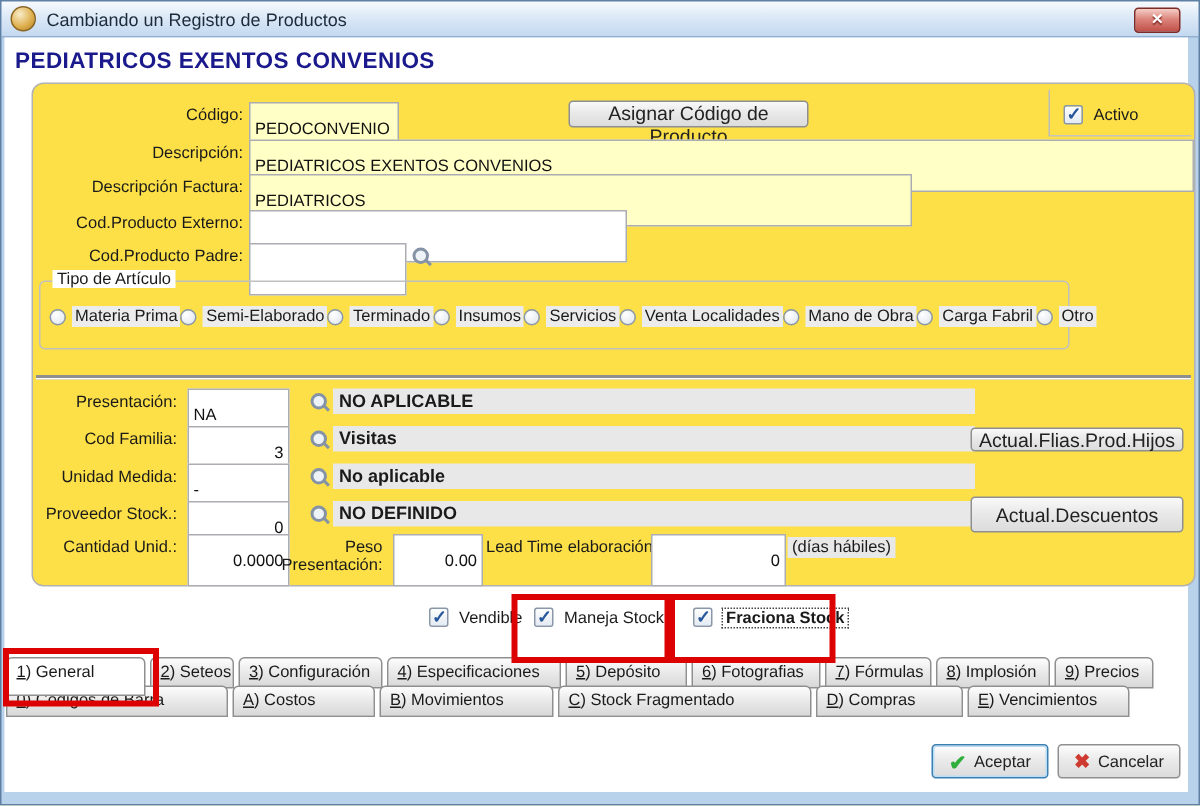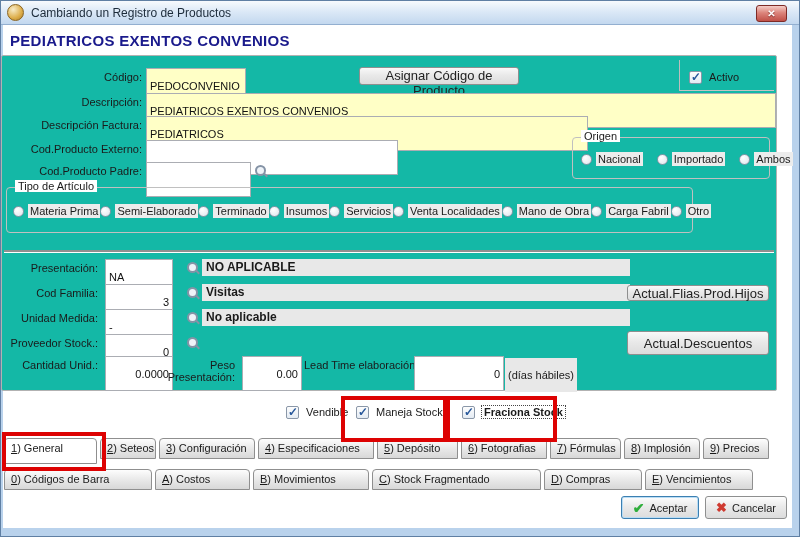--- a/index.html
+++ b/index.html
@@ -17,22 +17,22 @@
   .close-btn{position:absolute;right:12px;top:4px;width:31px;height:17px;
     background:linear-gradient(#f4cdc7,#dc857c 45%,#c05048);
     border:1px solid #7e2a26;border-radius:3px;color:#fff;font-weight:bold;
     font-size:10px;line-height:15px;text-align:center;cursor:default;
     text-shadow:0 1px 1px #7e2a26;padding:0;}
   
   .client{position:absolute;left:2px;top:24px;width:789px;height:503px;background:#ffffff;}
   .heading{position:absolute;left:9px;top:31px;font-size:15px;font-weight:bold;
     color:#1a1a8c;letter-spacing:.3px;}
   
-  .panel{position:absolute;left:0;top:54px;width:776px;height:336px;
-    background:#14b8a6;border:1px solid #b2b2b2;border-radius:2px;box-sizing:border-box;}
+  .panel{position:absolute;left:20px;top:54px;width:776px;height:336px;
+    background:#fde047;border:1px solid #b2b2b2;border-radius:8px;box-sizing:border-box;}
   .abs{position:absolute;}
   .flabel{position:absolute;width:140px;text-align:right;white-space:nowrap;}
   .tbox{position:absolute;height:17px;border:1px solid #abadb3;box-sizing:content-box;
     font-family:"Liberation Sans",sans-serif;font-size:11px;padding:8px 3px;background:#fff;color:#111;}
   .tbox.yellow{background:#ffffc6;}
   .tbox.num{text-align:right;}
   .stdbtn{position:absolute;box-sizing:border-box;border:1px solid #8e8f8f;border-radius:3px;
     background:linear-gradient(#f9f9f9,#e9e9e9 45%,#dcdcdc);
     font-family:"Liberation Sans",sans-serif;font-size:13px;color:#222;
     text-align:center;padding:0;cursor:default;}
@@ -66,25 +66,25 @@
   
   #detail-rows{position:absolute;left:0;top:202px;width:776px;}
   .drow{position:relative;height:25px;}
   .drow .dlabel{position:absolute;left:0;top:4px;width:96px;text-align:right;white-space:nowrap;}
   .drow .dinput{position:absolute;left:103px;top:1px;width:60px;}
   .drow .dmag{left:184px;top:3px;}
   .drow .dstrip{position:absolute;left:200px;top:1px;width:420px;height:15px;
     background:#e8e8e8;font-weight:bold;font-size:12px;padding:1px 4px;line-height:14px;}
   .divider{position:absolute;left:2px;top:194px;width:770px;height:2px;
     background:#8f8f8f;border-bottom:1px solid #fff;}
-  .suffix-strip{background:#e8e8e8;padding:11px 3px;}
+  .suffix-strip{background:#e8e8e8;padding:1px 3px;}
   
   .tabrow{position:absolute;left:3px;white-space:nowrap;}
   #tabrow1{top:437px;}
-  #tabrow2{top:468px;}
+  #tabrow2{top:456px;}
   .tab{display:inline-block;box-sizing:border-box;height:21px;margin-right:3px;
     border:1px solid #8f8f8f;border-radius:4px 4px 0 0;padding:3px 12px 0 6px;
     background:linear-gradient(#fdfdfd,#e9e9e9 50%,#d8d8d8);overflow:hidden;vertical-align:top;}
   .tab.selected{background:#fff;height:26px;z-index:2;position:relative;}
   #tabrow1 .tab:nth-child(1){width:93px}
   #tabrow1 .tab:nth-child(2){width:56px}
   #tabrow1 .tab:nth-child(3){width:96px}
   #tabrow1 .tab:nth-child(4){width:116px}
   #tabrow1 .tab:nth-child(5){width:81px}
   #tabrow1 .tab:nth-child(6){width:86px}
@@ -147,37 +147,20 @@
     <span class="flabel" style="left:0;top:63px">Descripción Factura:</span>
     <input class="tbox yellow" style="left: 144px; top: 60px; width: 434px;" value="PEDIATRICOS">
 
     <span class="flabel" style="left:0;top:87px">Cod.Producto Externo:</span>
     <input class="tbox" style="left: 144px; top: 84px; width: 244px;" value="">
 
     <span class="flabel" style="left:0;top:109px">Cod.Producto Padre:</span>
     <input class="tbox" style="left: 144px; top: 106px; width: 97px;" value="">
     <span class="mag" style="left:252px;top:108px"></span>
 
-    <div class="gbox" style="left:570px;top:81px;width:198px;height:42px">
-      <span class="legend">Origen</span>
-      <div id="origen-options">
-          <label class="radio-item">
-            <span class="radio"></span>
-            <span class="rlabel">Nacional</span>
-          </label>
-          <label class="radio-item">
-            <span class="radio"></span>
-            <span class="rlabel">Importado</span>
-          </label>
-          <label class="radio-item">
-            <span class="radio"></span>
-            <span class="rlabel">Ambos</span>
-          </label>
-        </div>
-    </div>
 
     <div class="gbox" style="left:4px;top:131px;width:687px;height:46px">
       <span class="legend">Tipo de Artículo</span>
       <div id="tipo-options">
           <label class="radio-item">
             <span class="radio"></span>
             <span class="rlabel">Materia Prima</span>
           </label>
           <label class="radio-item">
             <span class="radio"></span>
@@ -232,20 +215,21 @@
         <div class="drow">
           <span class="dlabel">Unidad Medida:</span>
           <input class="tbox dinput" value="-" style="">
           <span class="mag dmag"></span>
           <span class="dstrip">No aplicable</span>
         </div>
         <div class="drow">
           <span class="dlabel">Proveedor Stock.:</span>
           <input class="tbox dinput num" value="0" style="">
           <span class="mag dmag"></span>
+          <span class="dstrip">NO DEFINIDO</span>
         </div>
       </div>
 
     <span class="flabel" style="left:-44px;top:303px;width:140px">Cantidad Unid.:</span>
     <input class="tbox num" style="left: 103px; top: 300px; width: 60px;" value="0.0000">
     <span class="abs" style="left:147px;top:303px;width:86px;text-align:right">Peso Presentación:</span>
     <input class="tbox num" style="left: 240px; top: 300px; width: 52px;" value="0.00">
     <span class="abs" style="left:302px;top:303px">Lead Time elaboración:</span>
     <input class="tbox num" style="left: 412px; top: 300px; width: 82px;" value="0">
     <span class="abs suffix-strip" style="left:503px;top:302px">(días hábiles)</span>

